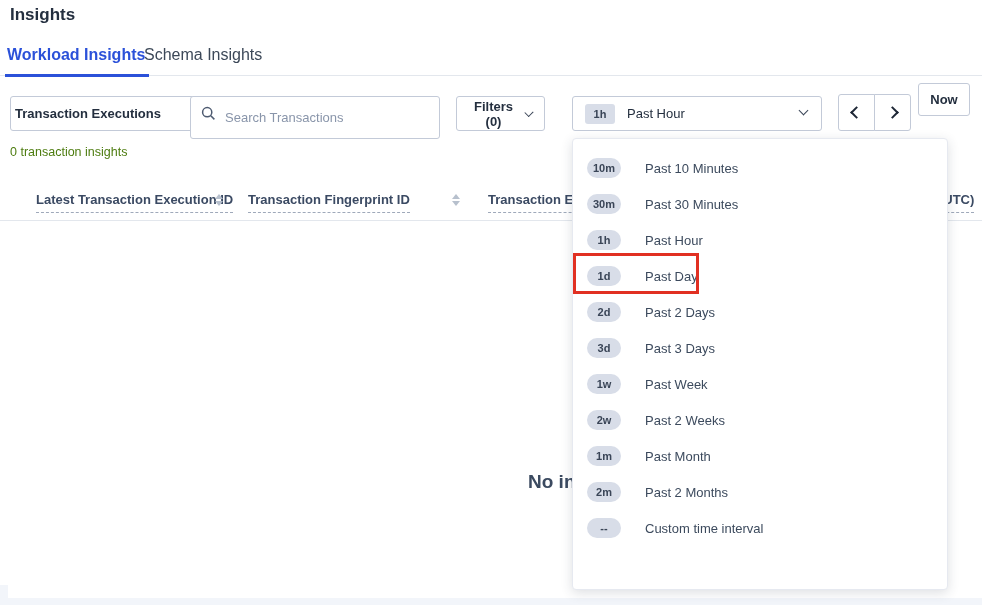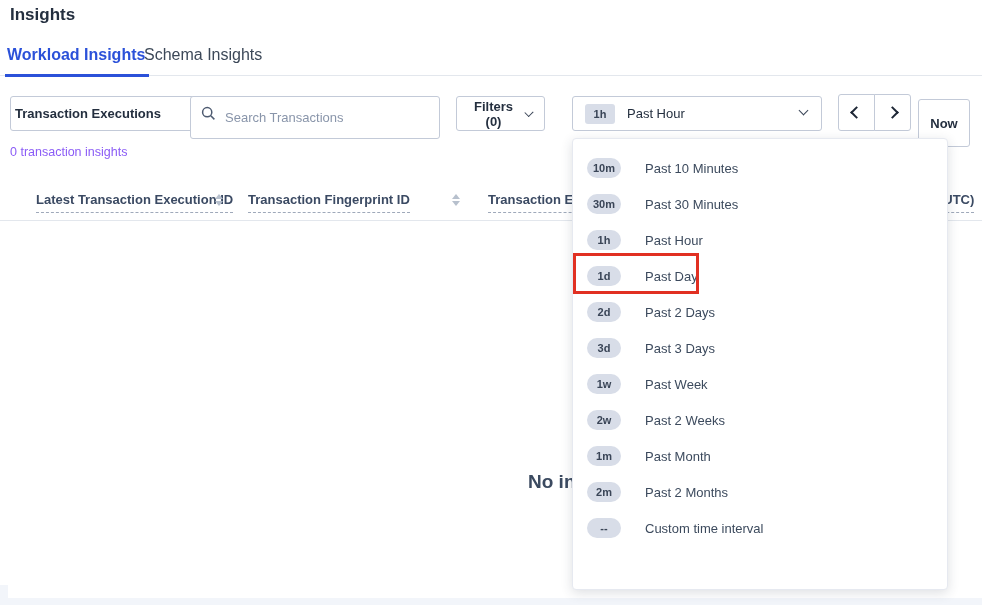--- a/index.html
+++ b/index.html
@@ -52,23 +52,23 @@
   .chev-left  { transform:rotate(135deg); border-width:2.2px; width:9px; height:9px; border-color:#1d2635; margin:0; }
   .chev-right { transform:rotate(-45deg); border-width:2.2px; width:9px; height:9px; border-color:#1d2635; margin:0; }
 
   .pager { position:absolute; left:838px; top:94px; display:flex; }
   .pager-btn {
     width:37px; height:37px; background:#fff; border:1px solid #c3cad8;
     display:flex; align-items:center; justify-content:center; cursor:pointer;
   }
   .pager-prev { border-radius:3px 0 0 3px; }
   .pager-next { border-radius:0 3px 3px 0; margin-left:-1px; }
-  .now-btn { left:918px; top:99px; width:52px; height:48px; justify-content:center; font-weight:700; }
-
-  .summary { left:10px; top:145px; font-size:12.5px; color:#8b5cf6; }
+  .now-btn { left:918px; top:83px; width:52px; height:33px; justify-content:center; font-weight:700; }
+
+  .summary { left:10px; top:145px; font-size:12.5px; color:#4d7c0f; }
 
   
   .thead { left:0; top:186px; width:792px; height:36px; z-index:1; }
   .th { position:absolute; top:6px; font-size:13px; font-weight:700; color:#3b4a63; white-space:nowrap; }
   .th .lbl { border-bottom:1px dashed #9fa9ba; padding-bottom:5px; display:inline-block; }
   .sorter { position:absolute; top:8px; display:flex; flex-direction:column; gap:2px; cursor:pointer; }
   .tri-up    { width:0; height:0; border-left:4px solid transparent; border-right:4px solid transparent; border-bottom:5px solid #b7c0cd; }
   .tri-down  { width:0; height:0; border-left:4px solid transparent; border-right:4px solid transparent; border-top:5px solid #b7c0cd; }
   .th-1 { left:36px; }  .sorter-1 { left:215px; }
   .th-2 { left:248px; } .sorter-2 { left:452px; }

